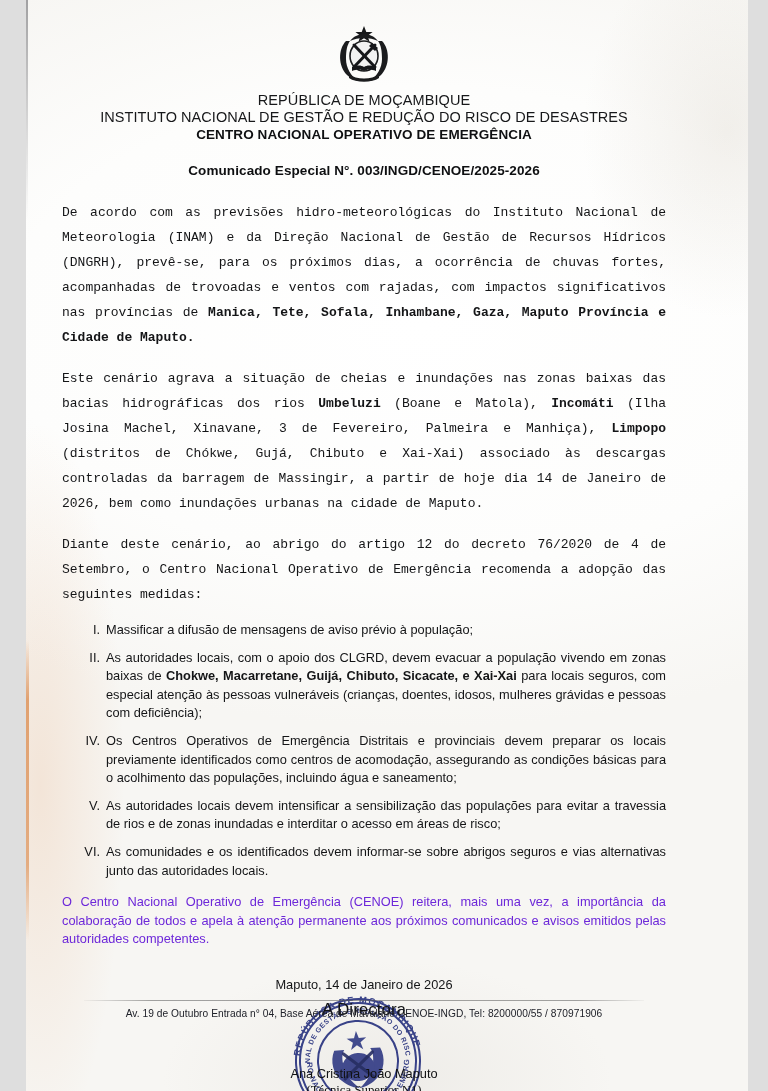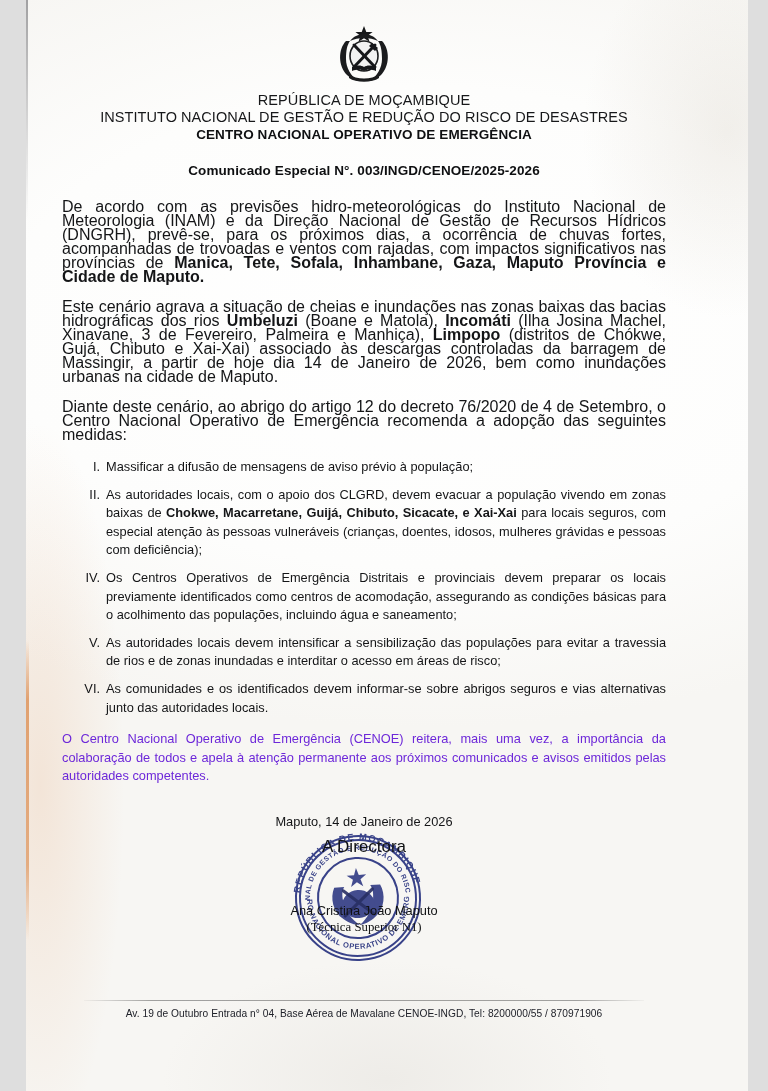--- a/index.html
+++ b/index.html
@@ -108,26 +108,27 @@
     text-align: center;
     font-size: 13.5px;
     font-weight: bold;
     margin-top: 20px;
     letter-spacing: 0.1px;
     color: #0e0f11;
   }
 
   
   .para {
-    font-size: 16px;
-    line-height: 14px;
+    font-size: 13px;
+    line-height: 25px;
     text-align: justify;
     margin-top: 16px;
     color: #141517;
     text-indent: 0;
+    font-family: Liberation Mono, monospace;
   }
   .para.first { margin-top: 22px; }
   .para b { font-weight: bold; }
 
   
   .measures {
     margin-top: 14px;
   }
   .measure {
     display: flex;

